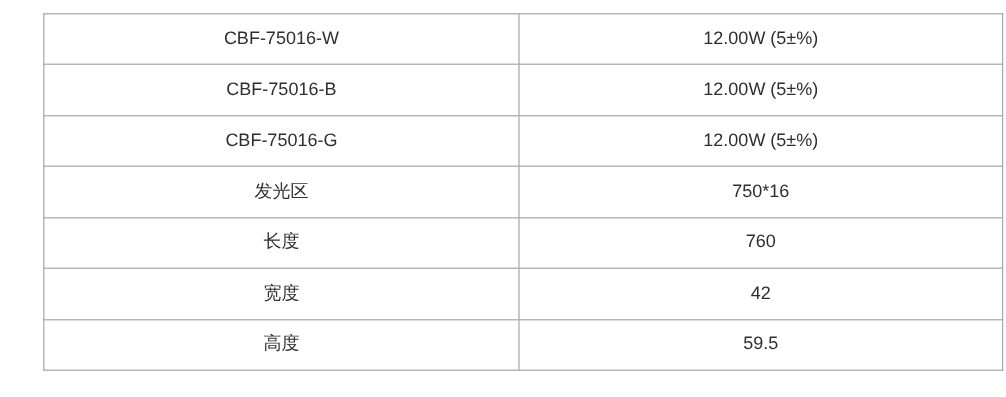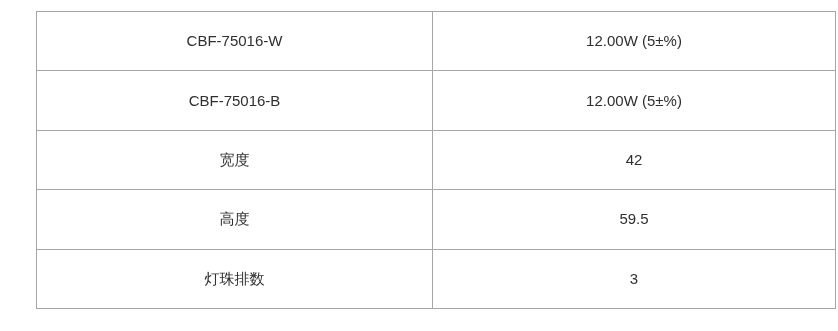--- a/index.html
+++ b/index.html
@@ -59,26 +59,34 @@
     <tbody>
       <tr>
         <td>CBF-75016-W</td>
         <td>12.00W (5±%)</td>
       </tr>
       <tr>
         <td>CBF-75016-B</td>
         <td>12.00W (5±%)</td>
       </tr>
       <tr>
+        <td>CBF-75016-G</td>
+        <td>12.00W (5±%)</td>
+      </tr>
+      <tr>
+        <td>发光区</td>
+        <td>750*16</td>
+      </tr>
+      <tr>
+        <td>长度</td>
+        <td>760</td>
+      </tr>
+      <tr>
         <td>宽度</td>
         <td>42</td>
       </tr>
       <tr>
         <td>高度</td>
         <td>59.5</td>
       </tr>
-      <tr>
-        <td>灯珠排数</td>
-        <td>3</td>
-      </tr>
     </tbody>
   </table>
 </div>
 
 </body></html>

